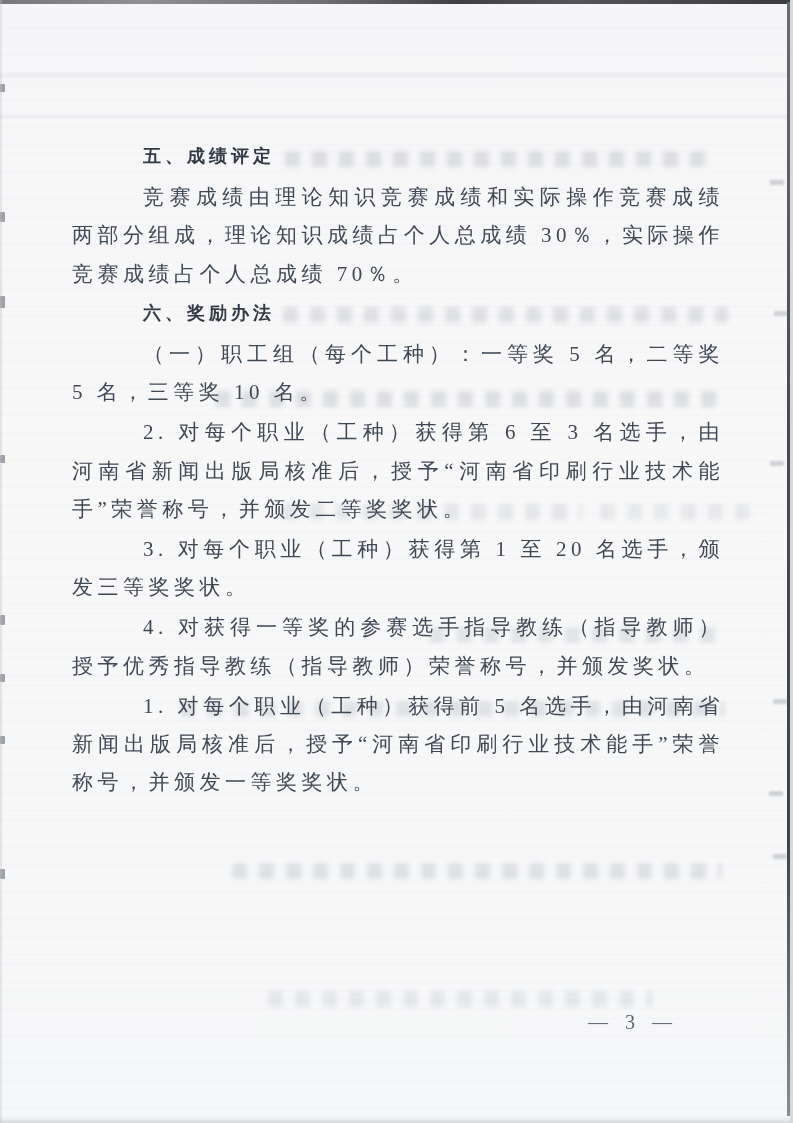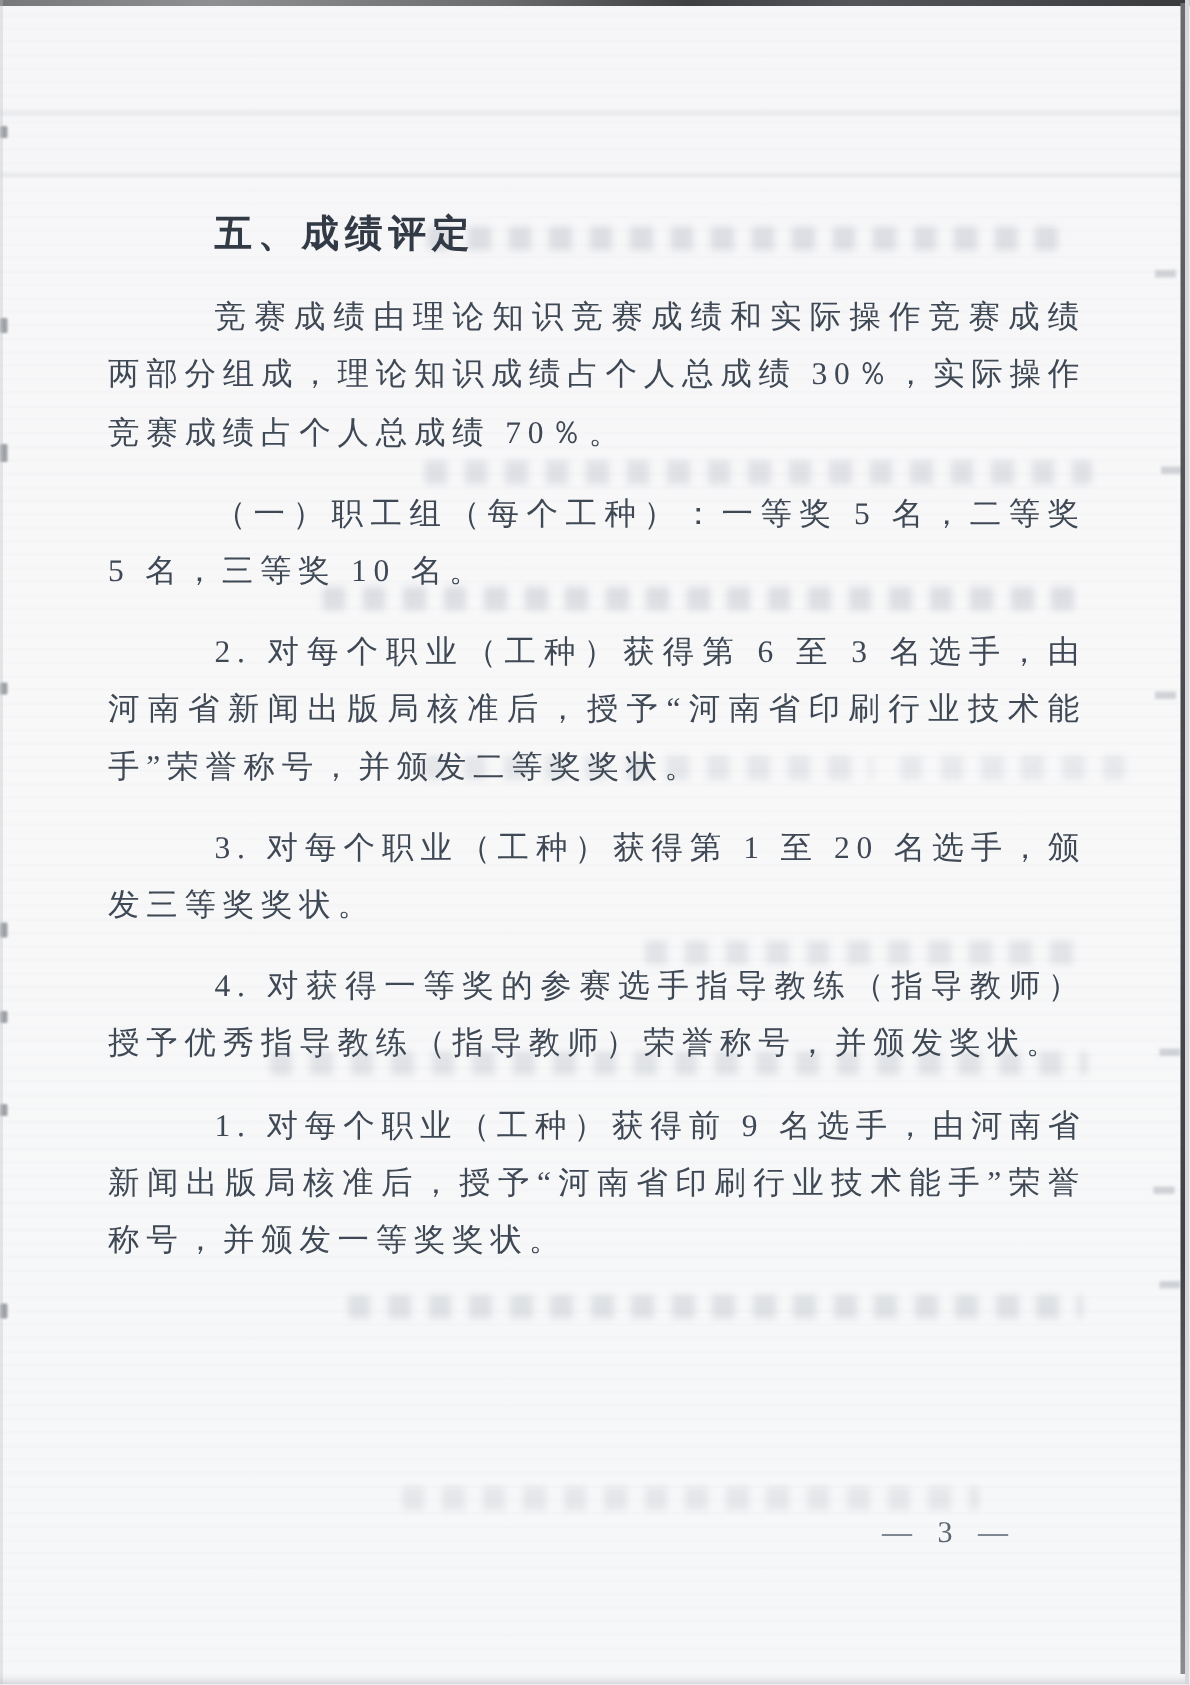--- a/index.html
+++ b/index.html
@@ -21,22 +21,22 @@
           background: rgba(120,126,134,0.10); filter: blur(1px); }
 
   
   .content {
     position: absolute; left: 72px; top: 138px; width: 652px;
     color: #3f4855; font-size: 21px; line-height: 38.2px;
     letter-spacing: 4.5px;
     text-align: justify; text-justify: inter-ideograph;
   }
   .block { margin: 0; text-indent: 71px; }
-  .block + .block { margin-top: 16px; }
-  .heading { font-weight: bold; color: #323a46; font-size: 25px; letter-spacing: 4px; }
+  .block + .block { margin-top: 2px; }
+  .heading { font-weight: bold; color: #323a46; font-size: 18px; letter-spacing: 4px; font-family: Liberation Mono, monospace; }
 
   .page-number {
     position: absolute; left: 588px; top: 1011px;
     color: #5c6673; font-size: 20px; letter-spacing: 6px; white-space: nowrap;
   }
 
   
   .top-edge { position: absolute; top: 0; left: 0; width: 793px; height: 4px;
     background: linear-gradient(90deg,#77787a 0%,#8f9092 18%,#6b6c6e 42%,#3f4042 58%,#55565a 72%,#3a3b3d 100%); }
   .right-outer { position: absolute; top: 0; right: 0; width: 3px; height: 1123px; background: #d7d9dc; }
@@ -104,25 +104,26 @@
 <div class="rdash r1"></div>
 <div class="rdash r2"></div>
 <div class="rdash r3"></div>
 <div class="rdash r4"></div>
 <div class="rdash r5"></div>
 <div class="rdash r6"></div>
 
 <main class="content">
   <h2 class="block heading">五、成绩评定</h2>
   <p class="block">竞赛成绩由理论知识竞赛成绩和实际操作竞赛成绩两部分组成，理论知识成绩占个人总成绩 30％，实际操作竞赛成绩占个人总成绩 70％。</p>
+  <h2 class="block heading">六、奖励办法</h2>
   <p class="block">（一）职工组（每个工种）：一等奖 5 名，二等奖 5 名，三等奖 10 名。</p>
   <p class="block">2. 对每个职业（工种）获得第 6 至 3 名选手，由河南省新闻出版局核准后，授予“河南省印刷行业技术能手”荣誉称号，并颁发二等奖奖状。</p>
   <p class="block">3. 对每个职业（工种）获得第 1 至 20 名选手，颁发三等奖奖状。</p>
   <p class="block">4. 对获得一等奖的参赛选手指导教练（指导教师）授予优秀指导教练（指导教师）荣誉称号，并颁发奖状。</p>
-  <p class="block">1. 对每个职业（工种）获得前 9 名选手，由河南省新闻出版局核准后，授予“河南省印刷行业技术能手”荣誉称号，并颁发一等奖奖状。</p>
+  <p class="block">1. 对每个职业（工种）获得前 5 名选手，由河南省新闻出版局核准后，授予“河南省印刷行业技术能手”荣誉称号，并颁发一等奖奖状。</p>
 </main>
 
 <div class="page-number">— 3 —</div>
 
 <div class="top-edge"></div>
 <div class="right-outer"></div>
 <div class="right-edge"></div>
 <div class="bottom-edge"></div>
 <div class="left-sliver"></div>
 

